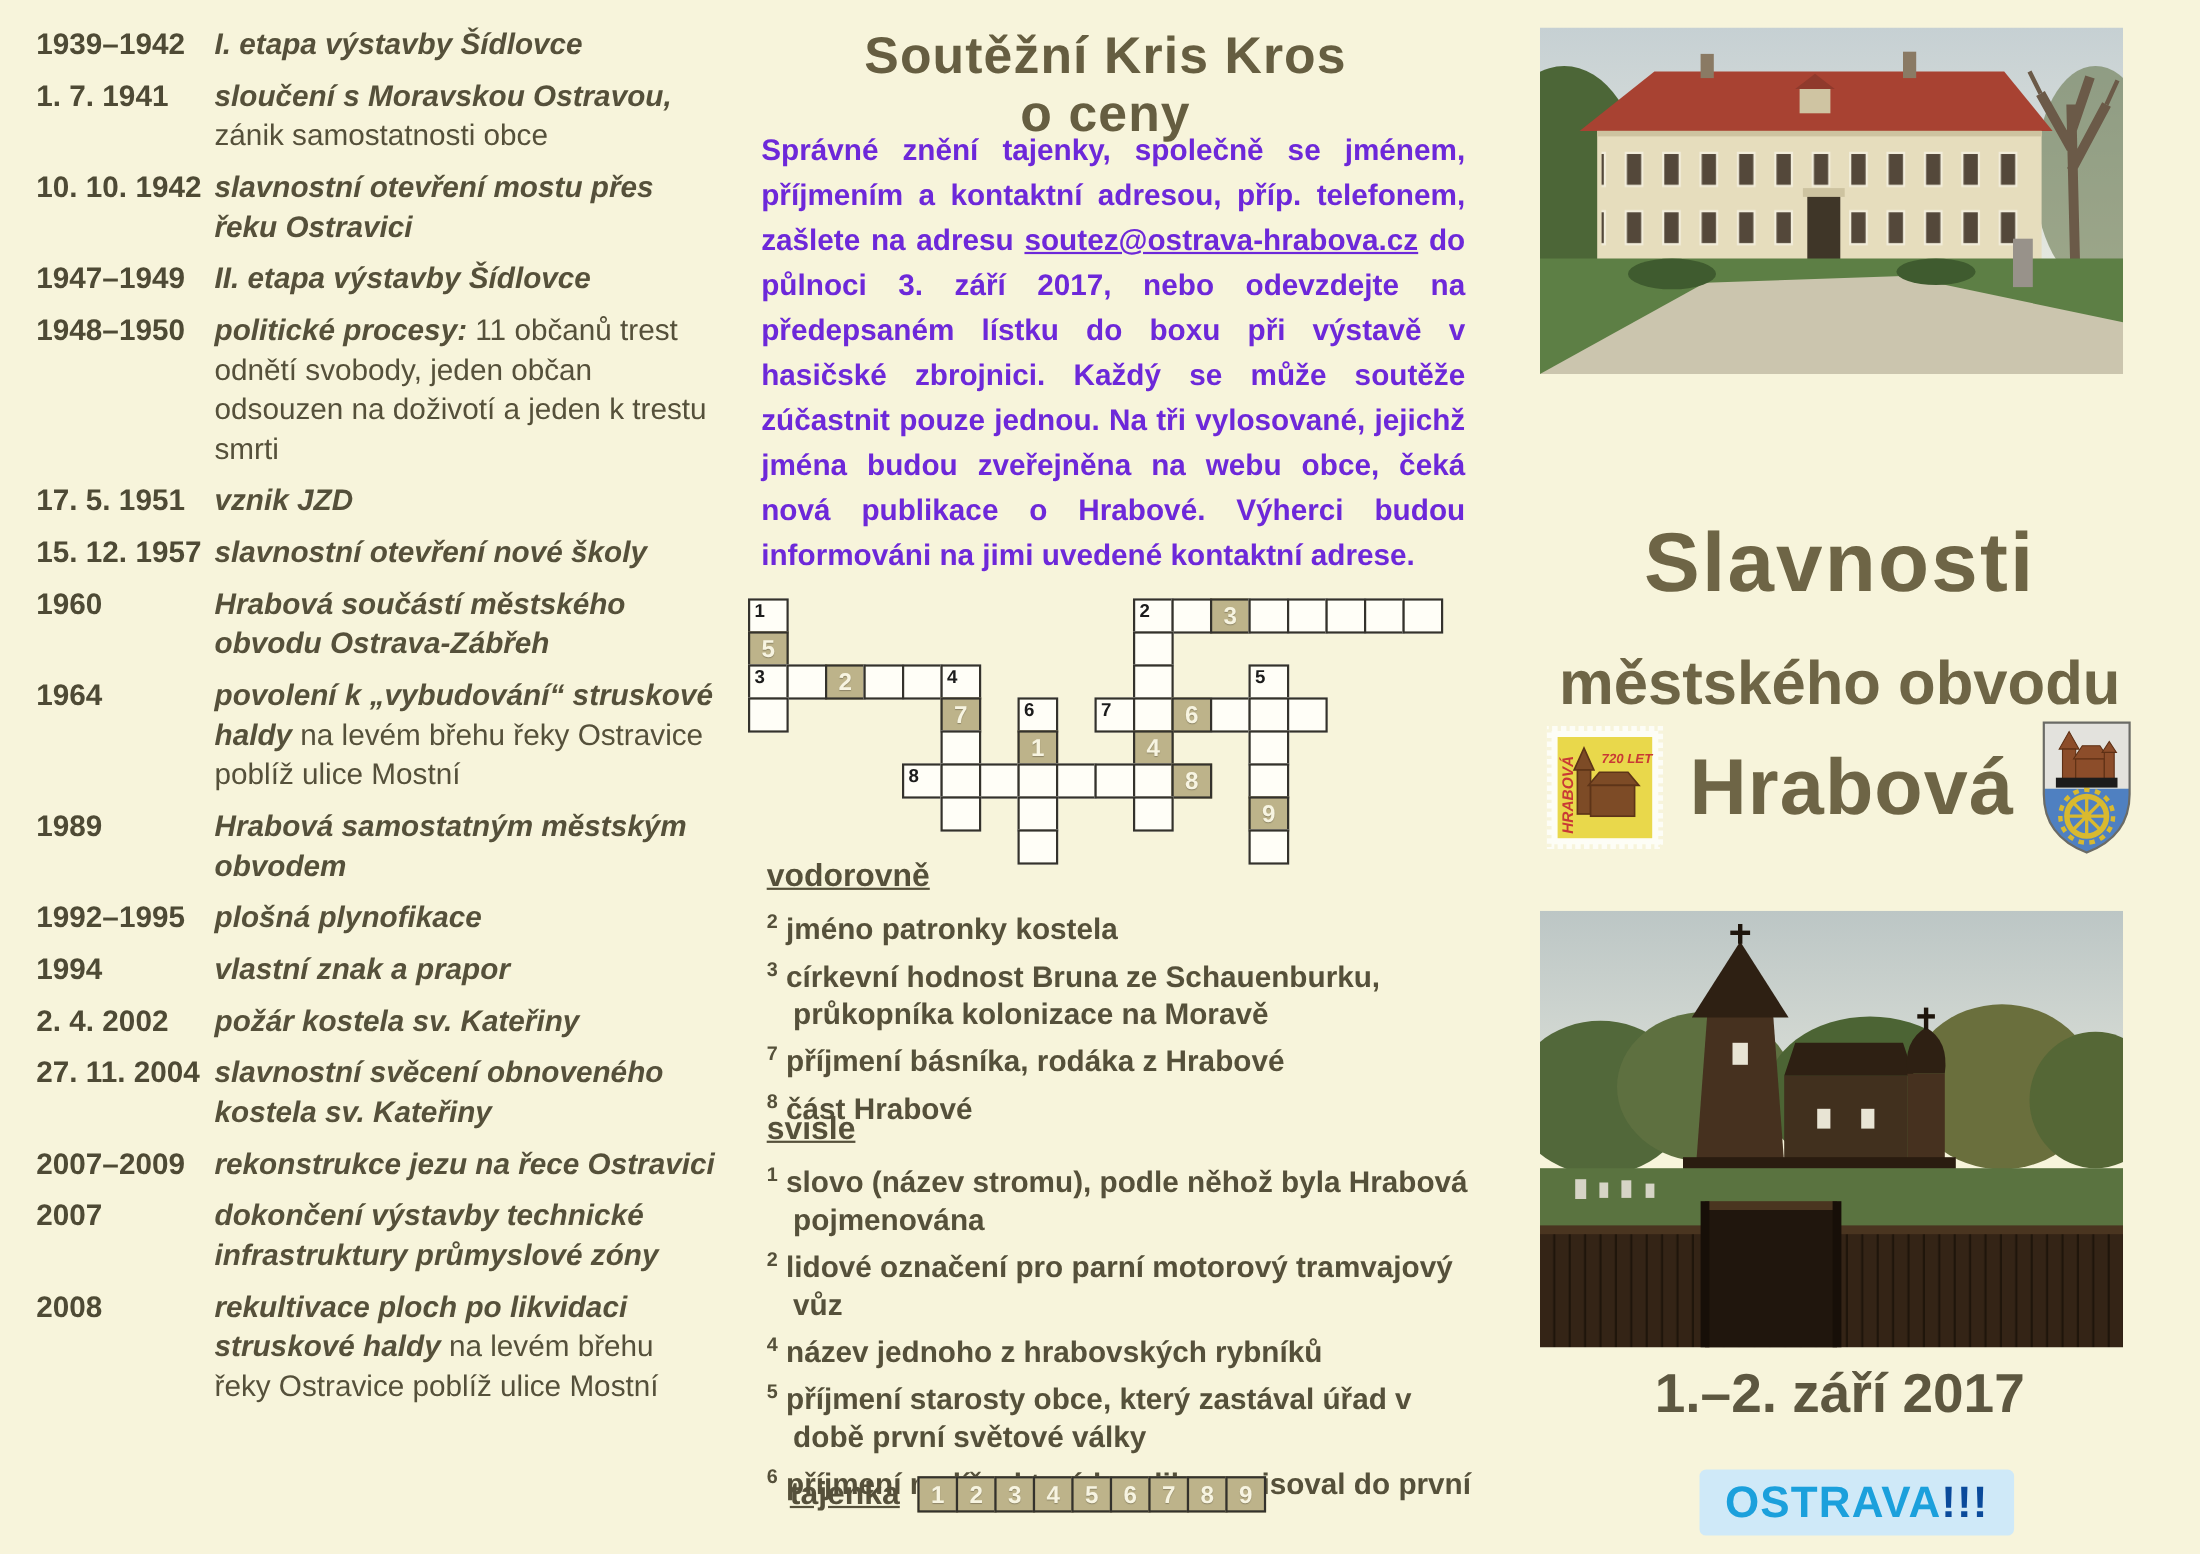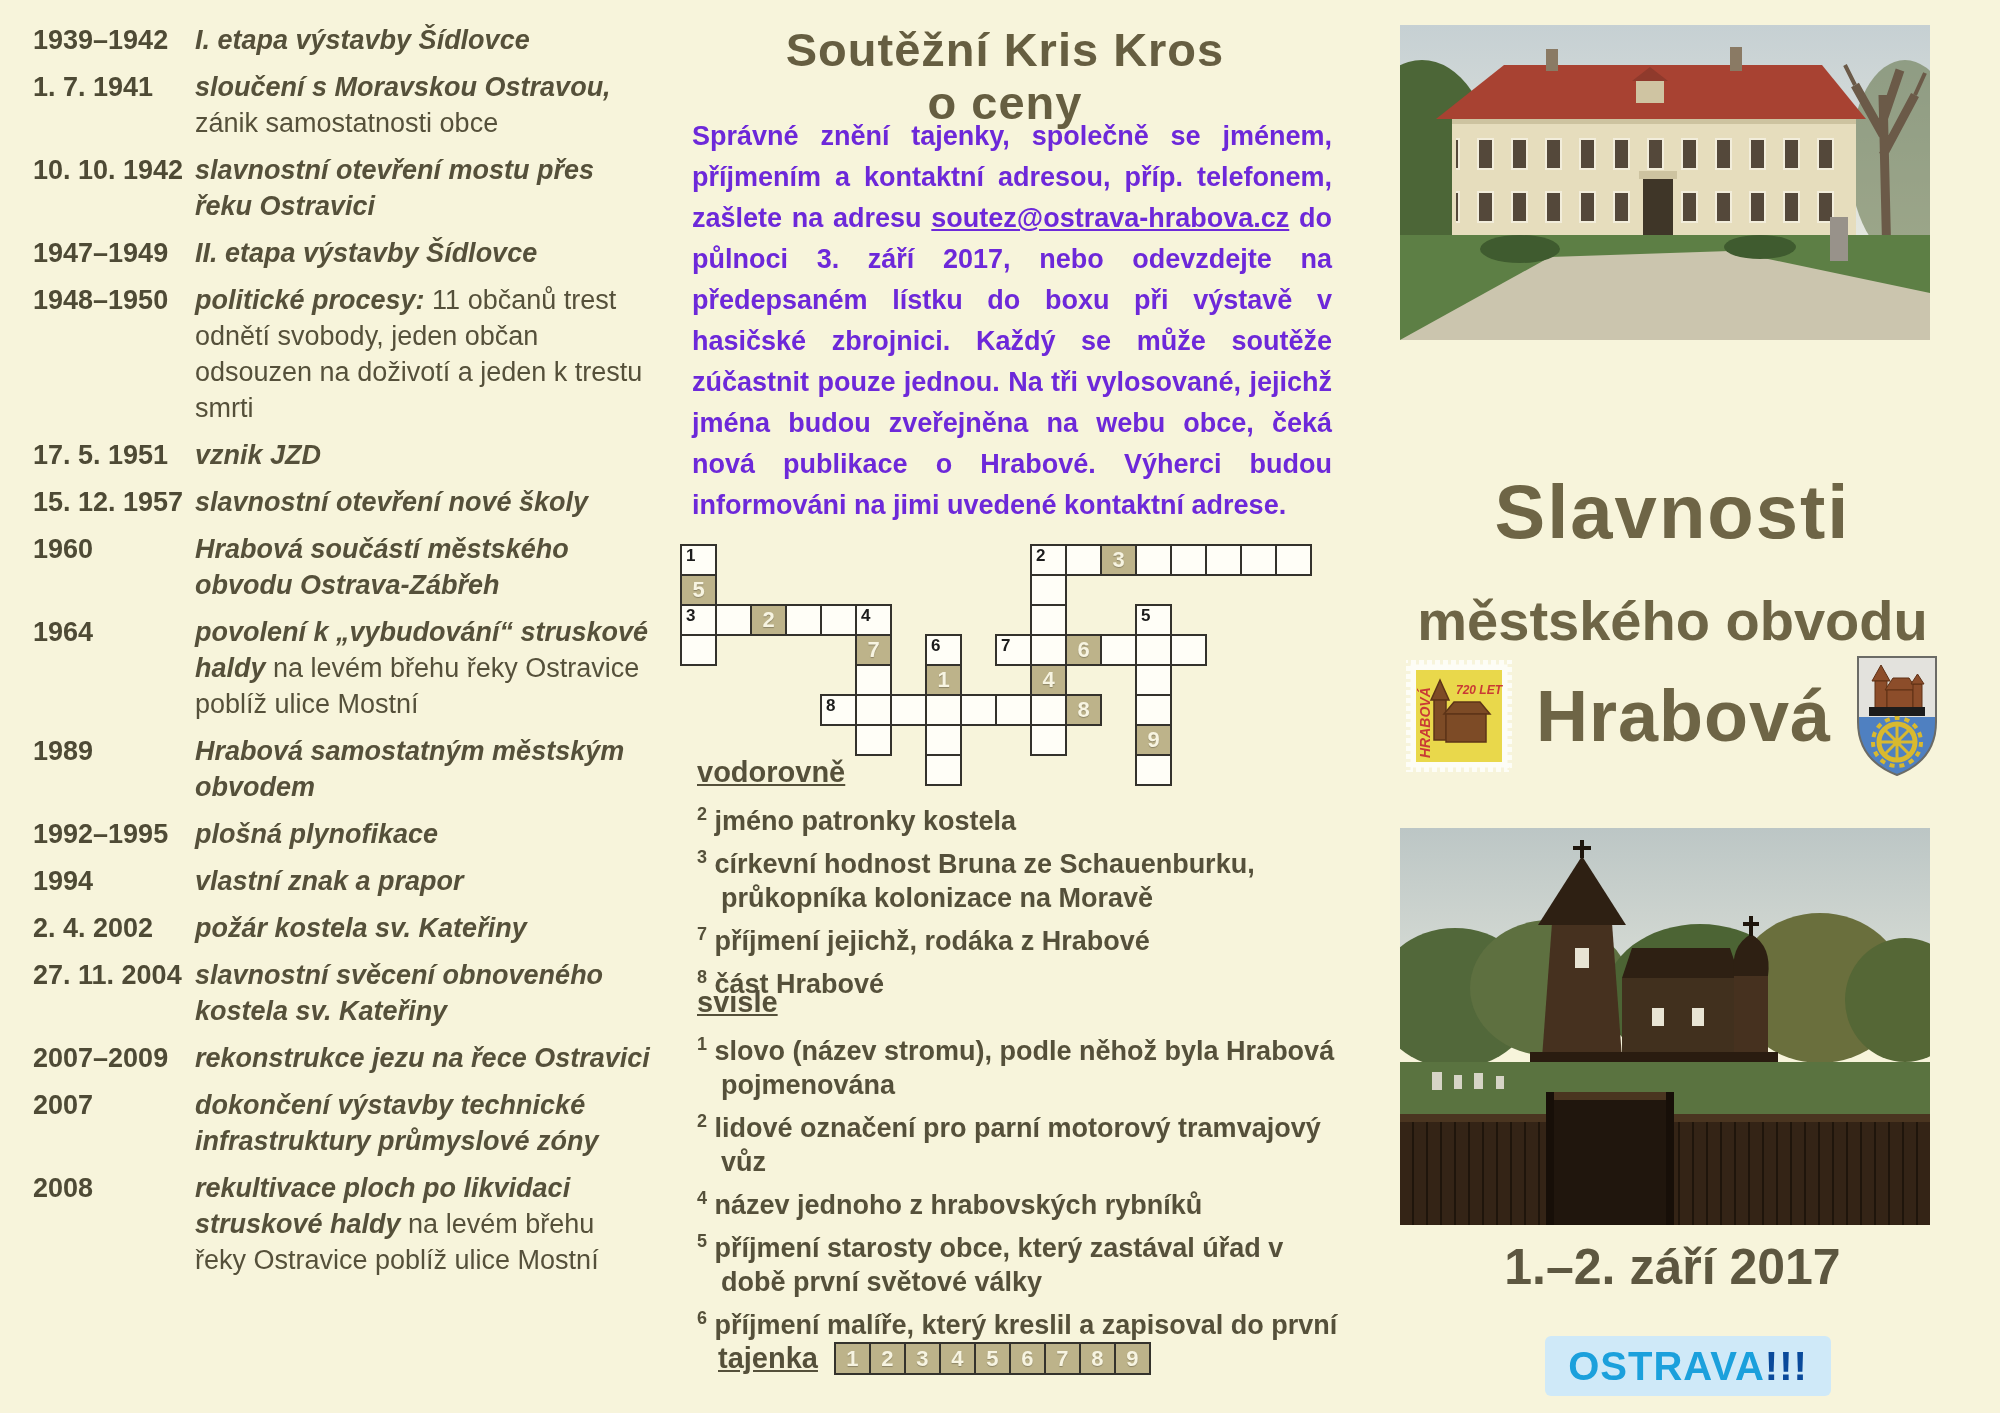--- a/index.html
+++ b/index.html
@@ -24,21 +24,21 @@
   .cw-grid{position:absolute; left:680px; top:544px; width:632px; height:242px;}
   .cw-cell{position:absolute; width:37px; height:32px; box-sizing:border-box;
     border:2px solid #34322c; background:#fffef7;}
   .cw-cell.shade{background:#bdb38a;}
   .cw-num{position:absolute; left:4px; top:0px; font-size:17px; font-weight:bold; color:#1c1c1c; line-height:19px;}
   .cw-big{position:absolute; left:0; top:0; width:100%; height:100%; display:flex; align-items:center; justify-content:center;
     font-size:22px; font-weight:bold; color:#f7f4e1; text-shadow:0 1px 1px #8d8566;}
   .clues{position:absolute; width:650px; font-size:27px; font-weight:bold; color:#55503a;}
   .clues.across{left:697px; top:756px;}
   .clues.down{left:697px; top:986px;}
-  .clue-head{font-size:29px; font-weight:bold; text-decoration:underline; margin-bottom:8px;}
+  .clue-head{font-size:29px; font-weight:bold; text-decoration:underline; margin-bottom:8px;margin-top:24px;}
   .clue{padding-left:24px; text-indent:-24px; line-height:34px; margin-bottom:2px;}
   .clue sup{font-size:18px;}
   .tajenka{position:absolute; left:718px; top:1342px; display:flex; align-items:center; gap:16px;}
   .tj-label{font-size:29px; font-weight:bold; text-decoration:underline; color:#55503a;}
   .tj-boxes{display:flex;}
   .tj-box{width:37px; height:33px; box-sizing:border-box; border:2px solid #34322c; background:#bdb38a;
     margin-right:-2px; display:flex; align-items:center; justify-content:center;
     font-size:22px; font-weight:bold; color:#f7f4e1; text-shadow:0 1px 1px #8d8566;}
   
   .photo{position:absolute; left:1400px; display:block;}
@@ -396,21 +396,21 @@
     </div>
 
   <div class="clues across">
     <div class="clue-head">vodorovně</div>
     <div>
 
         <div class="clue"><sup>2</sup> <span>jméno patronky kostela</span></div>
 
         <div class="clue"><sup>3</sup> <span>církevní hodnost Bruna ze Schauenburku, průkopníka kolonizace na Moravě</span></div>
 
-        <div class="clue"><sup>7</sup> <span>příjmení jejichž, rodáka z Hrabové</span></div>
+        <div class="clue"><sup>7</sup> <span>příjmení básníka, rodáka z Hrabové</span></div>
 
         <div class="clue"><sup>8</sup> <span>část Hrabové</span></div>
       </div>
   </div>
 
   <div class="clues down">
     <div class="clue-head">svisle</div>
     <div>
 
         <div class="clue"><sup>1</sup> <span>slovo (název stromu), podle něhož byla Hrabová pojmenována</span></div>

